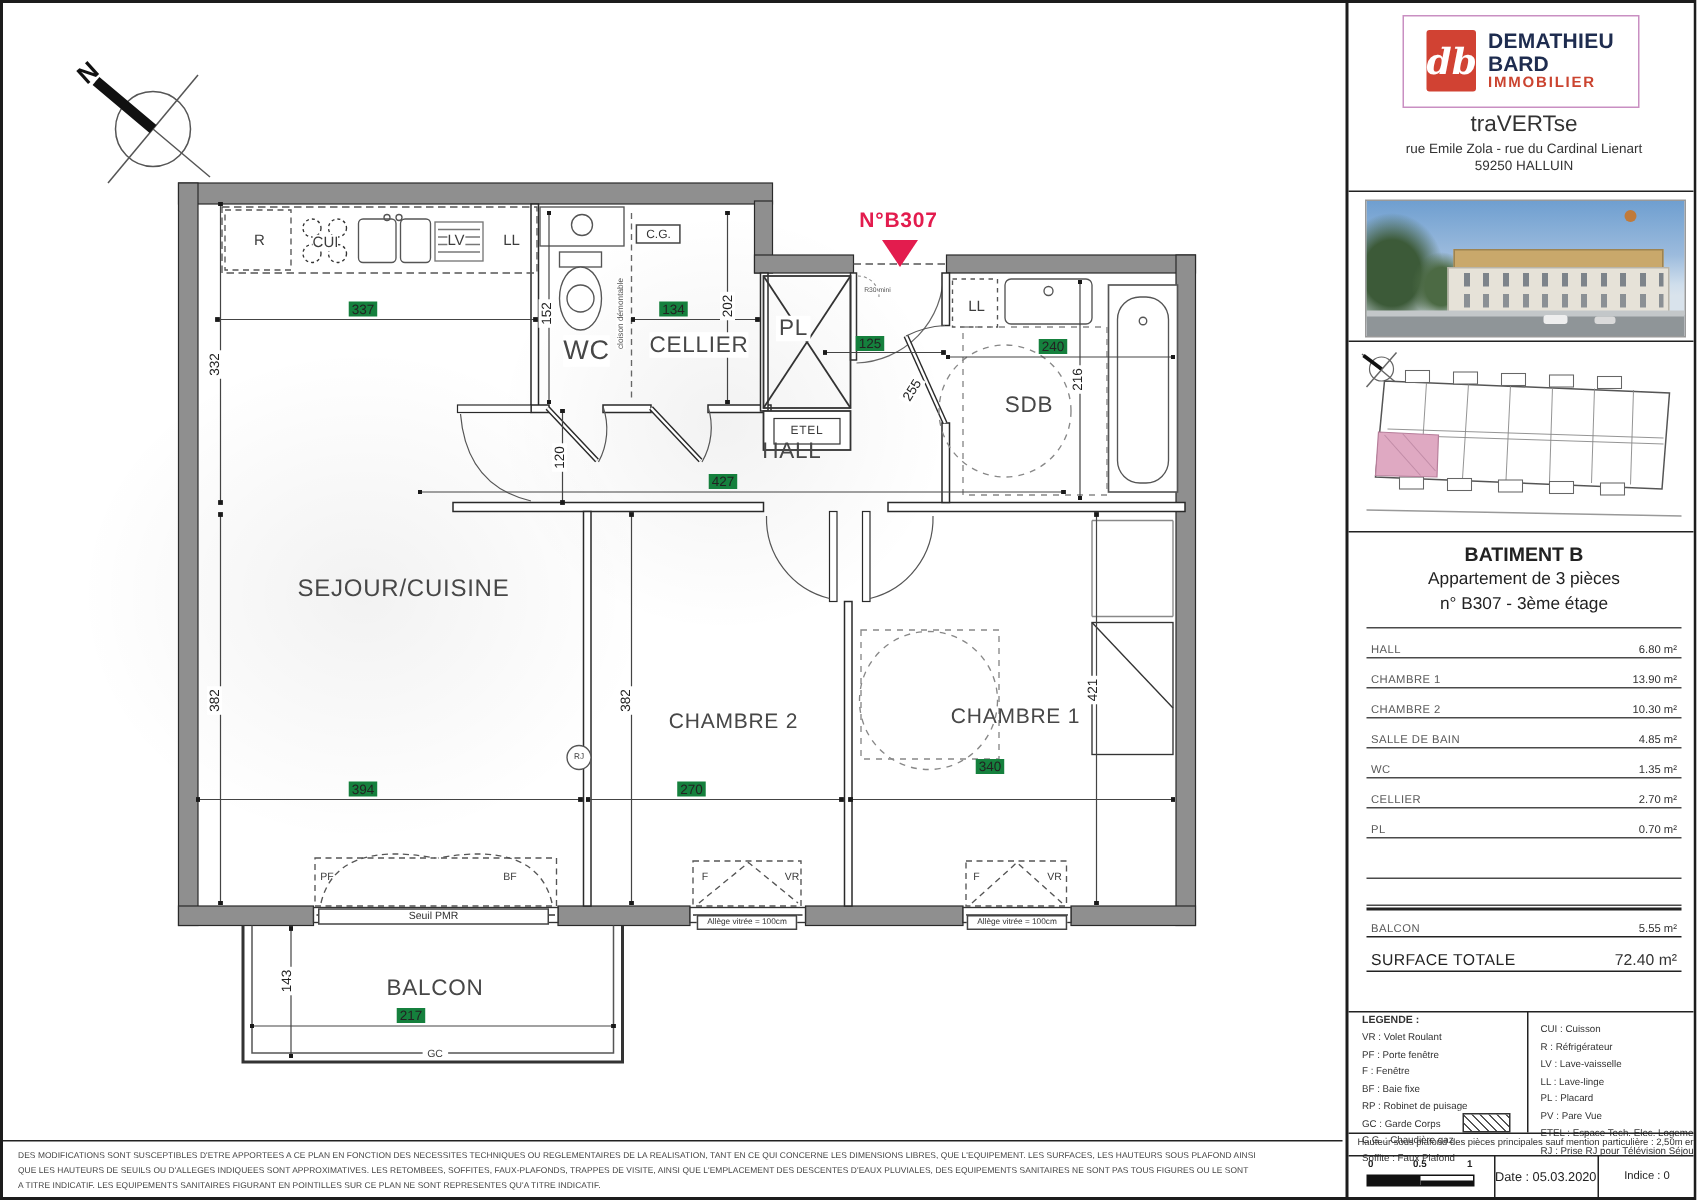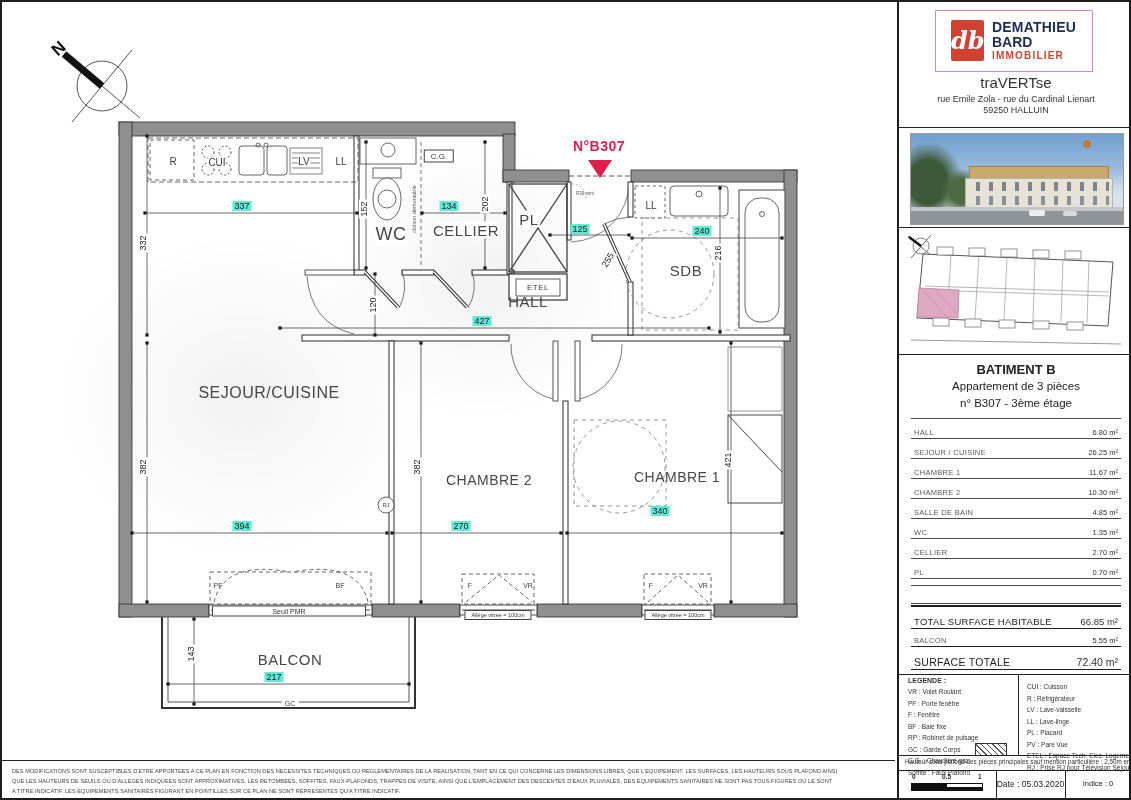--- a/index.html
+++ b/index.html
@@ -2,21 +2,21 @@
 <html><head>
 <meta charset="utf-8">
 <style>
   html,body{margin:0;padding:0;background:#e9e9e9;}
   #page{position:relative;width:1131px;height:800px;background:#fff;border:2px solid #1c1c1c;box-sizing:border-box;
         font-family:"Liberation Sans", sans-serif;color:#222;overflow:hidden;}
   .abs{position:absolute;}
   
   .lab{position:absolute;transform:translate(-50%,-50%);white-space:nowrap;color:#3d3d3d;}
   .labv{position:absolute;transform:translate(-50%,-50%) rotate(-90deg);white-space:nowrap;color:#3d3d3d;}
-  .dim{position:absolute;transform:translate(-50%,-50%);white-space:nowrap;font-size:9px;color:#222;background:#5eead4;padding:0 2px;line-height:10px;}
+  .dim{position:absolute;transform:translate(-50%,-50%);white-space:nowrap;font-size:9px;color:#222;background:#15803d;padding:0 2px;line-height:10px;}
   .dimv{position:absolute;transform:translate(-50%,-50%) rotate(-90deg);white-space:nowrap;font-size:9px;color:#222;background:#fff;padding:0 2px;line-height:10px;}
   .dimd{position:absolute;transform:translate(-50%,-50%) rotate(-58deg);white-space:nowrap;font-size:9px;color:#222;background:#fff;padding:0 2px;line-height:10px;}
   .boxlab{position:absolute;transform:translate(-50%,-50%);white-space:nowrap;color:#333;background:#fff;border:1px solid #444;padding:1px 6px;}
   .room{font-size:15px;letter-spacing:.5px;color:#474747;}
   
   .wm{position:absolute;border-radius:50%;background:radial-gradient(closest-side,rgba(0,0,0,.05),rgba(0,0,0,0));}
   
   #sidebar{position:absolute;left:895px;top:0;width:234px;height:796px;border-left:2px solid #1c1c1c;background:#fff;}
   .sline{position:absolute;left:0;width:234px;border-top:1px solid #222;}
   .logo-box{position:absolute;left:36px;top:8px;width:156px;height:60px;border:1px solid #c98fc2;background:#fff;}
@@ -360,28 +360,24 @@
     <div class="abs" style="left:0;top:360px;width:234px;text-align:center;font-size:13px;font-weight:bold;color:#222;">BATIMENT B</div>
     <div class="abs" style="left:0;top:378px;width:234px;text-align:center;font-size:11.5px;color:#222;">Appartement de 3 pièces</div>
     <div class="abs" style="left:0;top:395px;width:234px;text-align:center;font-size:11.5px;color:#222;">n° B307 - 3ème étage</div>
 
     <div class="abs" style="left:12px;top:416px;width:210px;border-top:1px solid #4a4a4a;">
   <div class="trow">
     <span class="tl">HALL</span>
     <span class="tv">6.80 m²</span>
   </div>
 
-  <div class="trow">
-    <span class="tl">SEJOUR / CUISINE</span>
-    <span class="tv">26.25 m²</span>
-  </div>
 
   <div class="trow">
     <span class="tl">CHAMBRE 1</span>
-    <span class="tv">11.67 m²</span>
+    <span class="tv">13.90 m²</span>
   </div>
 
   <div class="trow">
     <span class="tl">CHAMBRE 2</span>
     <span class="tv">10.30 m²</span>
   </div>
 
   <div class="trow">
     <span class="tl">SALLE DE BAIN</span>
     <span class="tv">4.85 m²</span>
@@ -401,24 +397,20 @@
     <span class="tl">PL</span>
     <span class="tv">0.70 m²</span>
   </div>
 </div>
     <div class="abs" style="left:12px;top:566px;width:210px;">
       <div style="height:17px;border-bottom:1px solid #4a4a4a;"></div>
       <div style="height:17px;border-bottom:1px solid #4a4a4a;"></div>
     </div>
 
     <div class="abs" style="left:12px;top:603px;width:210px;border-top:2px solid #222;">
-      <div class="trow" style="height:20px;border-bottom:1.5px solid #222;">
-        <span class="tl" style="font-size:9.5px;color:#222;">TOTAL SURFACE HABITABLE</span>
-        <span class="tv" style="font-size:9.5px;">66.85 m²</span>
-      </div>
       <div class="trow" style="height:16px;border-bottom:1.5px solid #222;">
         <span class="tl">BALCON</span>
         <span class="tv">5.55 m²</span>
       </div>
       <div class="trow" style="height:21px;border-bottom:1px solid #222;">
         <span class="tl" style="font-size:10.5px;color:#222;">SURFACE TOTALE</span>
         <span class="tv" style="font-size:10.5px;margin-left:20px;">72.40 m²</span>
       </div>
     </div>
 

